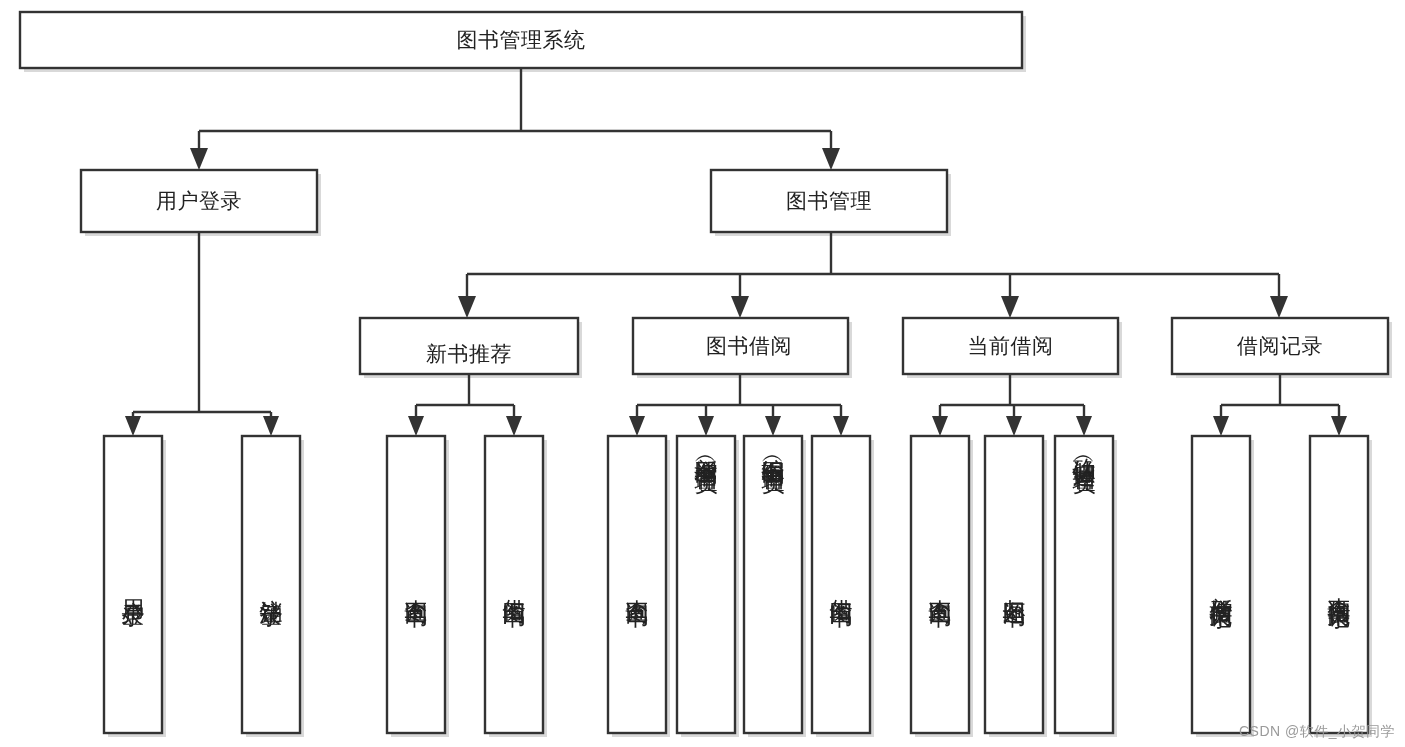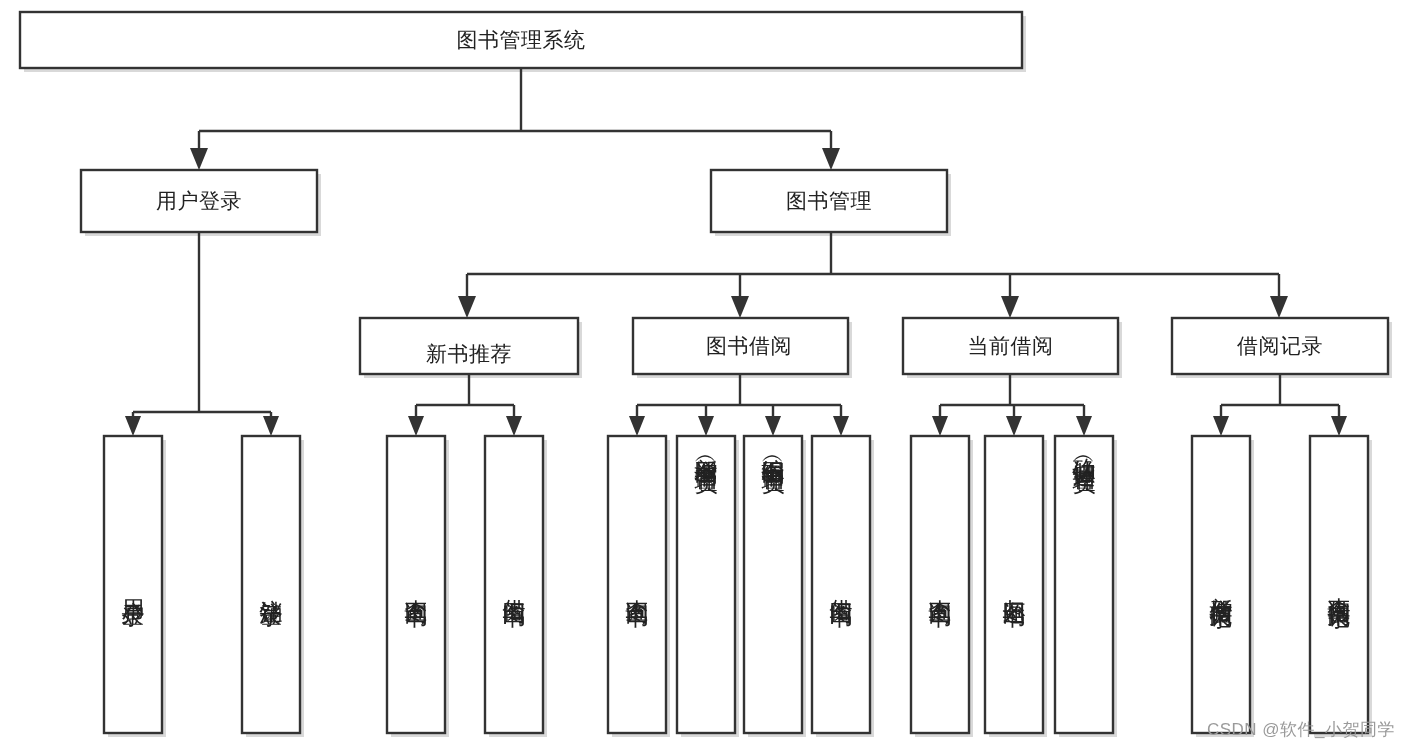--- a/index.html
+++ b/index.html
@@ -69,21 +69,21 @@
     padding-top: 4px;
   }
   .node-label.vert.center {
     justify-content: center;
     padding-top: 0;
   }
   .watermark {
     position: absolute;
     right: 10px;
     bottom: 6px;
-    font-size: 17px;
+    font-size: 14px;
     color: #9a9a9a;
     font-family: "Liberation Sans", "DejaVu Sans", sans-serif;
     letter-spacing: 0.5px;
     white-space: nowrap;
   }
 </style>
 </head>
 <body>
 
 <div id="diagram-root">

